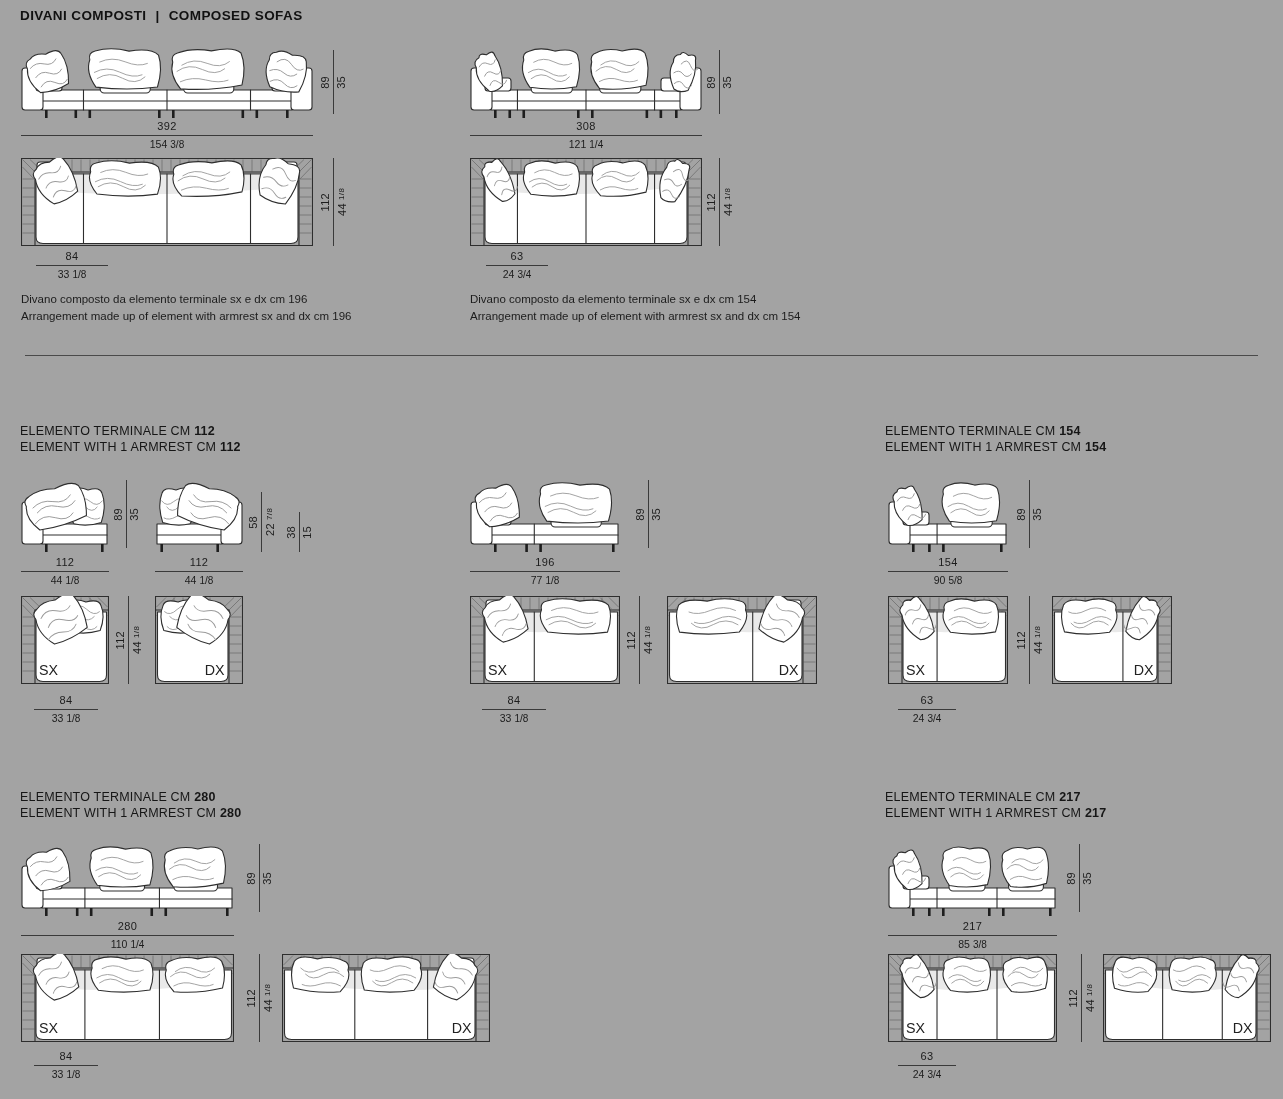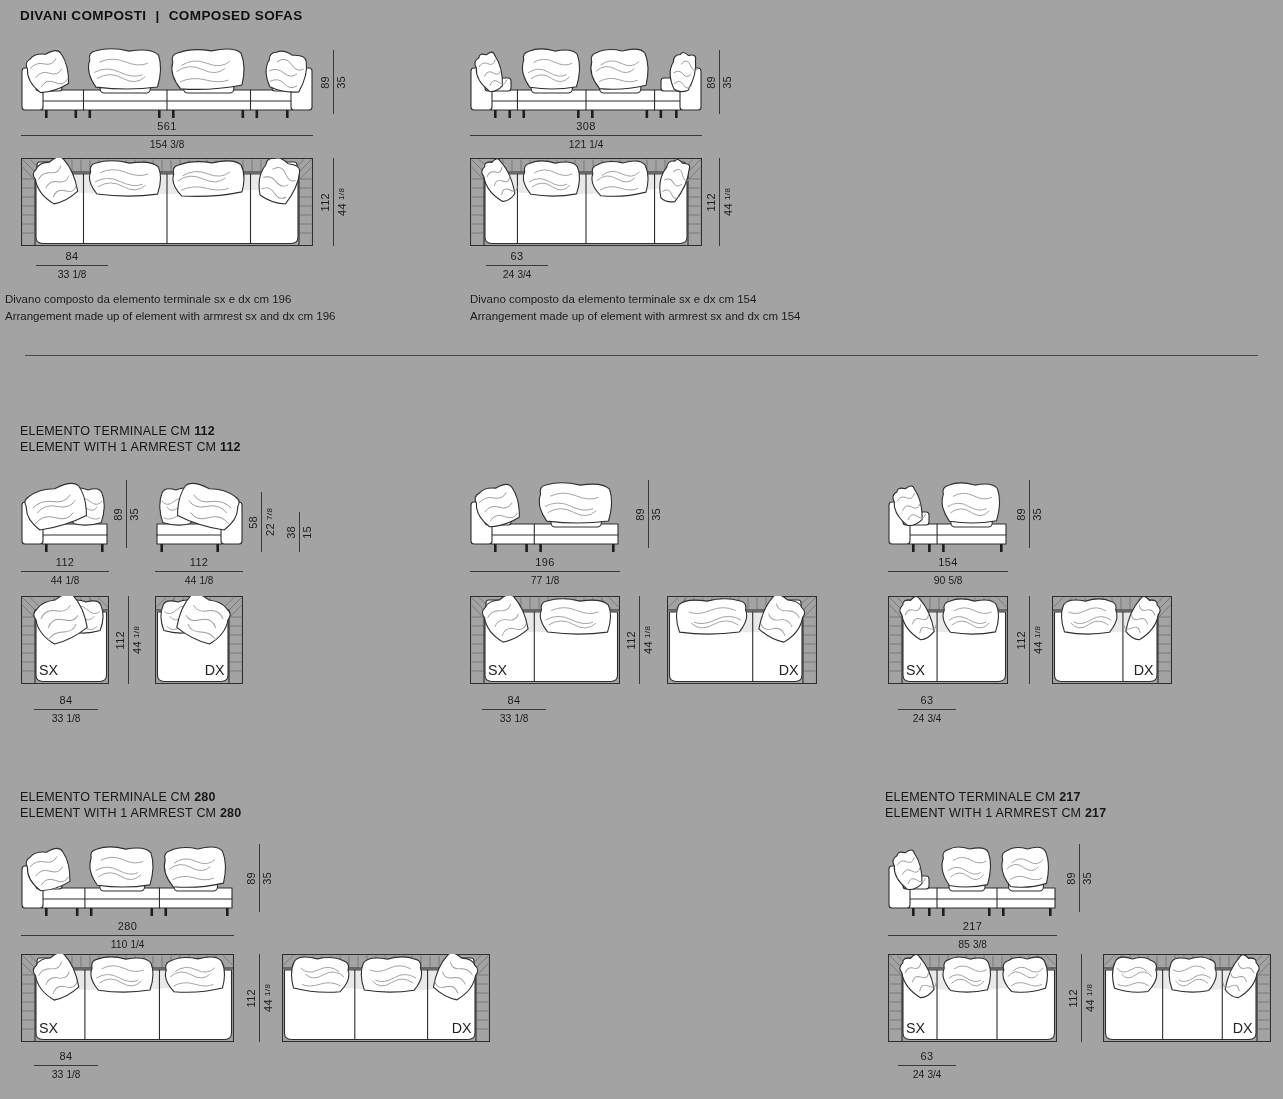--- a/index.html
+++ b/index.html
@@ -90,21 +90,21 @@
           <path class="sq" d="M248.68224 40.6 q 6.7708416 -6 14.388038400000001 -1 t 12.695328 -1"></path>
         </g>
       </svg>
     </div>
   <div class="vdim" style="left:318px;top:50px;height:64px">
     <span class="vtxt">89</span>
     <span class="vline"></span>
     <span class="vtxt"><span>35</span></span>
   </div>
   <div class="hdim" style="left:21px;top:120px;width:292px">
-    <div class="hcm">561</div>
+    <div class="hcm">392</div>
     <div class="hline"></div>
     <div class="hin"><span>154</span><span class="frac">3/8</span></div>
   </div>
   <div class="fig" style="left:21px;top:158px">
       <svg width="292" height="88" viewBox="0 0 292 88">
         <rect class="ln" x="0.5" y="0.5" width="291" height="87" fill="#fff"></rect>
         <path class="hl" d="M33 1.5 V13.5"></path>
         <path class="hl" d="M42 1.5 V13.5"></path>
         <path class="hl" d="M51 1.5 V13.5"></path>
         <path class="hl" d="M60 1.5 V13.5"></path>
@@ -185,21 +185,21 @@
   <div class="vdim" style="left:318px;top:158px;height:88px">
     <span class="vtxt">112</span>
     <span class="vline"></span>
     <span class="vtxt"><span>44</span><span class="frac">1/8</span></span>
   </div>
   <div class="hdim" style="left:36px;top:250px;width:72px">
     <div class="hcm">84</div>
     <div class="hline"></div>
     <div class="hin"><span>33</span><span class="frac">1/8</span></div>
   </div>
-  <div class="caption" style="left:5px;top:291px">
+  <div class="caption" style="left:21px;top:291px">
     <div>Divano composto da elemento terminale sx e dx cm 196</div>
     <div>Arrangement made up of element with armrest sx and dx cm 196</div>
   </div>
 
   <div class="fig" style="left:470px;top:42px">
       <svg width="232" height="78" viewBox="0 0 232 78">
         <rect class="lnf" x="21" y="48" width="190" height="20"></rect>
         <path class="ln" d="M21 59 H211"></path>
         <path class="ln" d="M47.443999999999996 48 V68"></path>
         <path class="ln" d="M116 48 V68"></path>
@@ -637,20 +637,24 @@
         </g>
       </svg>
     <span class="pl-label pl-dx">DX</span>
   </div>
   <div class="hdim" style="left:482px;top:694px;width:64px">
     <div class="hcm">84</div>
     <div class="hline"></div>
     <div class="hin"><span>33</span><span class="frac">1/8</span></div>
   </div>
 
+  <div class="el-name" style="left:885px;top:423px">
+    <div><span>ELEMENTO TERMINALE CM</span> <b>154</b></div>
+    <div><span>ELEMENT WITH 1 ARMREST CM</span> <b>154</b></div>
+  </div>
   <div class="fig" style="left:888px;top:476px">
       <svg width="120" height="78" viewBox="0 0 120 78">
         <rect class="lnf" x="21" y="48" width="97" height="20"></rect>
         <path class="ln" d="M21 59 H118"></path>
         <path class="ln" d="M49.08 48 V68"></path>
         <rect class="lnf" x="1" y="26" width="21" height="42" rx="3"></rect>
         <rect class="leg" x="24" y="68" width="2.6" height="8"></rect>
         <rect class="leg" x="40.08" y="68" width="2.6" height="8"></rect>
         <rect class="leg" x="54.08" y="68" width="2.6" height="8"></rect>
         <rect class="leg" x="112" y="68" width="2.6" height="8"></rect>

